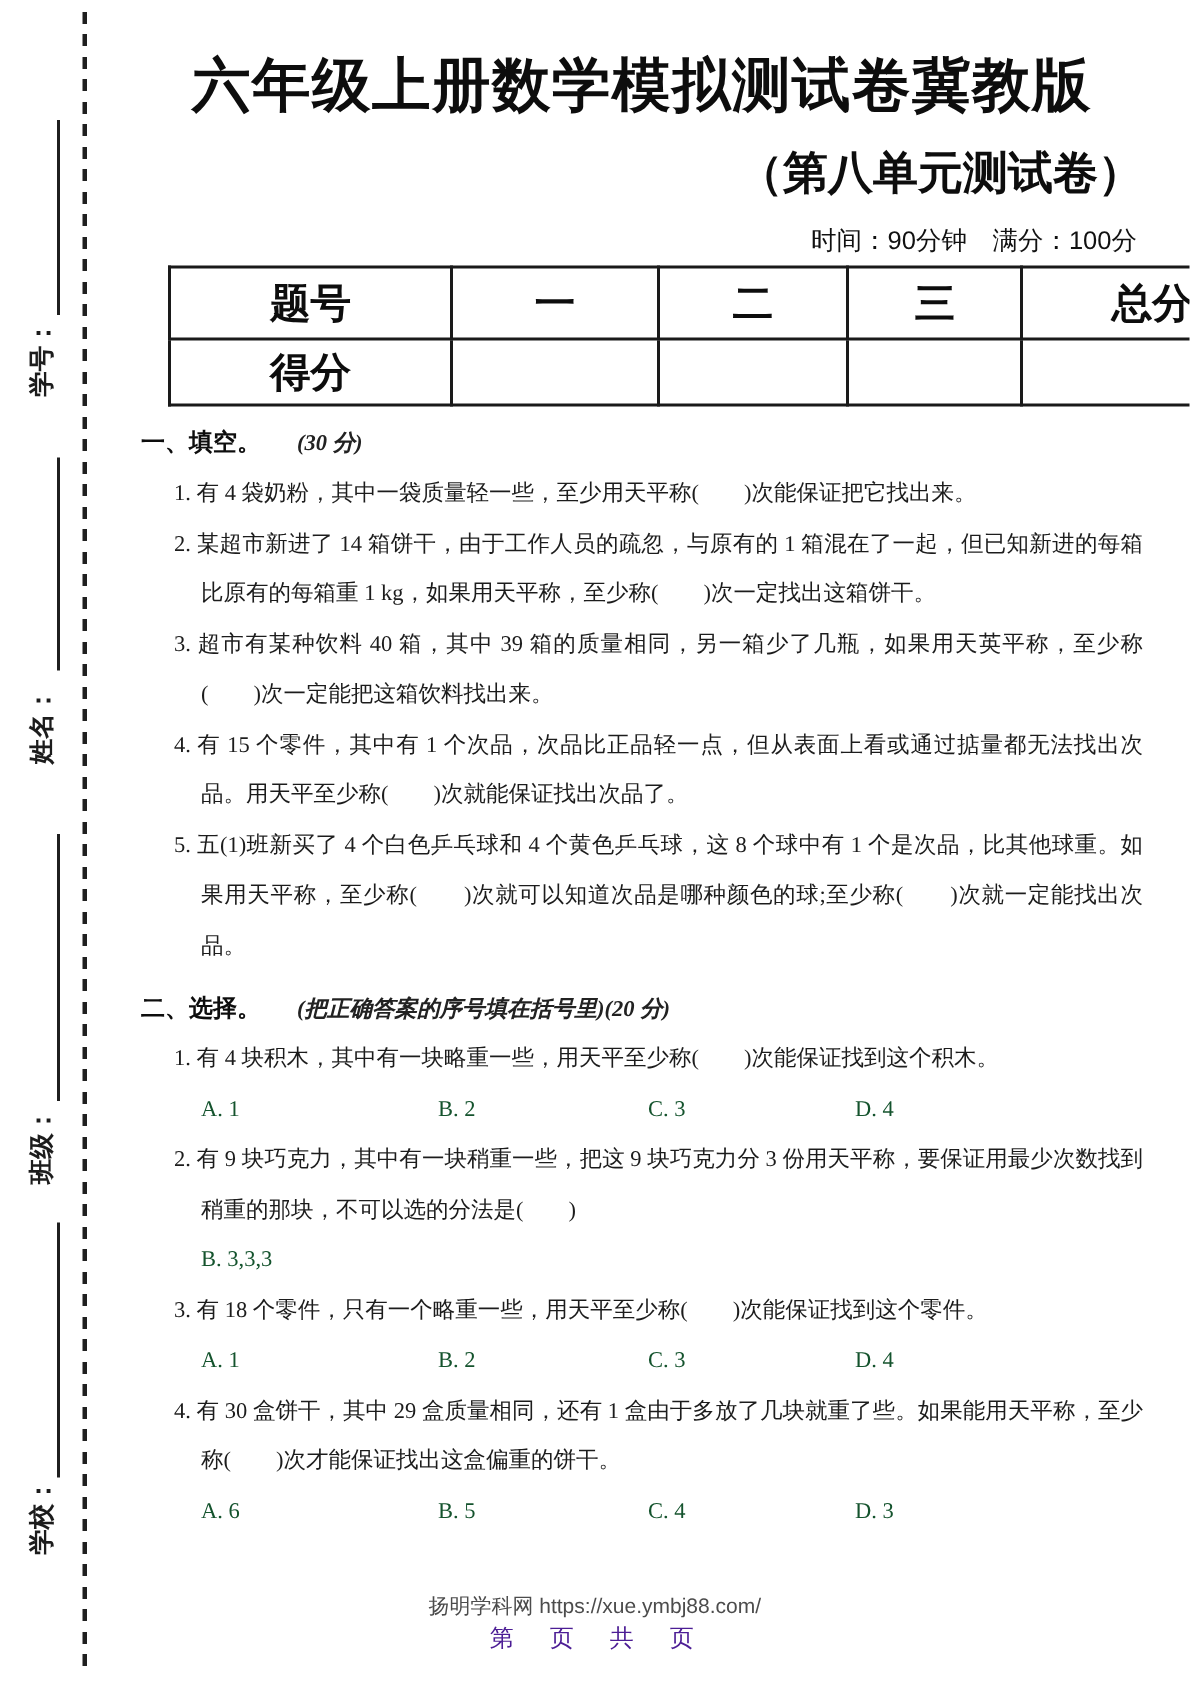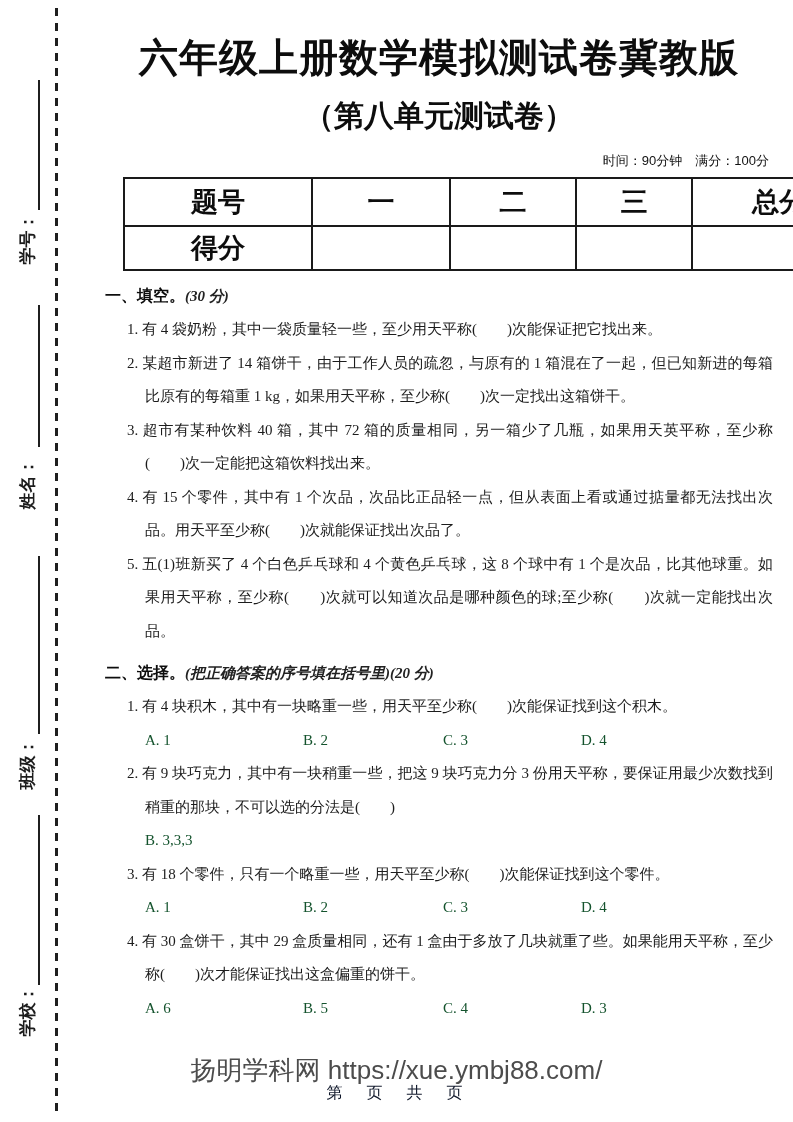--- a/index.html
+++ b/index.html
@@ -21,37 +21,37 @@
   .blank-line { position:absolute; left:38px; width:0; border-left:2px solid #1f1f1f; }
   .m-label {
     position:absolute; left:-4px; width:64px; height:22px; line-height:22px;
     text-align:center; font-size:17px; font-weight:bold;
     font-family:"Liberation Sans", sans-serif;
     transform:rotate(-90deg);
     white-space:nowrap;
   }
 
   
-  .content { position:absolute; left:105px; top:0; width:668px; }
+  .content { position:absolute; left:94px; top:0; width:668px; }
 
   .title {
     margin-top:32px; text-align:center;
     font-family:"Liberation Sans", sans-serif;
     font-size:39px; font-weight:bold; line-height:52px; color:#0d0d0d;
     letter-spacing:1px; white-space:nowrap;
   }
   .subtitle {
-    margin-top:10px; text-align:center;
+    margin-top:10px; text-align:right;
     font-family:"Liberation Sans", sans-serif;
     font-size:30px; font-weight:bold; line-height:44px; color:#0d0d0d;
   }
   .meta {
     margin-top:13px; text-align:right; padding-right:4px;
     font-family:"Liberation Sans", sans-serif;
-    font-size:13px; line-height:20px; color:#111;
+    font-size:17px; line-height:20px; color:#111;
   }
 
   
   table.score {
     width:744px; margin:6px auto 0 18px;
     border-collapse:collapse; table-layout:fixed;
   }
   table.score td {
     border:2px solid #1a1a1a; text-align:center; vertical-align:middle;
     font-family:"Liberation Sans", sans-serif;
@@ -61,35 +61,35 @@
   table.score tr.r2 td { height:40px; }
   .c0{width:25.5%;} .c1{width:18.5%;} .c2{width:17%;} .c3{width:15.5%;} .c4{width:23.5%;}
 
   
   .sec-heading {
     margin-top:8px; font-size:16px; line-height:33px; white-space:nowrap;
   }
   .sec-heading .main {
     font-family:"Liberation Sans", sans-serif; font-weight:bold; color:#0d0d0d;
   }
-  .sec-heading .note { font-style:italic; font-weight:bold; font-size:15px; color:#222; }
+  .sec-heading .note { font-style:italic; font-weight:bold; font-size:15px; color:#222;margin-left:24px; }
 
   .q {
     margin:0; padding-left:40px; text-indent:-18px;
     font-size:15px; line-height:33.5px; text-align:justify; color:#1c1c1c;
   }
   .opts {
     display:grid; grid-template-columns:158px 140px 138px auto;
     padding-left:40px; font-size:15px; line-height:33.5px; color:#14532d;
   }
 
   
   .footer { position:absolute; left:0; bottom:18px; width:793px; text-align:center; }
-  .footer .site { font-family:"Liberation Sans", sans-serif; font-size:26px; line-height:24px; color:#4c4c4c; }
-  .footer .page { font-family:Liberation Sans, sans-serif; font-size:16px; line-height:22px; color:#0f172a; letter-spacing:4px; }
+  .footer .site { font-family:"Liberation Sans", sans-serif; font-size:14px; line-height:24px; color:#4c4c4c; }
+  .footer .page { font-family:Liberation Sans, sans-serif; font-size:16px; line-height:22px; color:#4c1d95; letter-spacing:4px; }
 </style>
 </head>
 <body>
 
 <div class="margin-strip">
   <div class="blank-line" style="top:80px;  height:130px;"></div>
   <span class="m-label" style="top:228px;">学号：</span>
 
   <div class="blank-line" style="top:305px; height:142px;"></div>
   <span class="m-label" style="top:473px;">姓名：</span>
@@ -127,21 +127,21 @@
     </tr>
   </tbody>
     </table>
 
   <div class="sec-heading">
     <span class="main">一、填空。</span><span class="note">(30 分)</span>
   </div>
 
   <p class="q">1. 有 4 袋奶粉，其中一袋质量轻一些，至少用天平称(　　)次能保证把它找出来。</p>
   <p class="q">2. 某超市新进了 14 箱饼干，由于工作人员的疏忽，与原有的 1 箱混在了一起，但已知新进的每箱比原有的每箱重 1 kg，如果用天平称，至少称(　　)次一定找出这箱饼干。</p>
-  <p class="q">3. 超市有某种饮料 40 箱，其中 72 箱的质量相同，另一箱少了几瓶，如果用天英平称，至少称(　　)次一定能把这箱饮料找出来。</p>
+  <p class="q">3. 超市有某种饮料 40 箱，其中 39 箱的质量相同，另一箱少了几瓶，如果用天英平称，至少称(　　)次一定能把这箱饮料找出来。</p>
   <p class="q">4. 有 15 个零件，其中有 1 个次品，次品比正品轻一点，但从表面上看或通过掂量都无法找出次品。用天平至少称(　　)次就能保证找出次品了。</p>
   <p class="q">5. 五(1)班新买了 4 个白色乒乓球和 4 个黄色乒乓球，这 8 个球中有 1 个是次品，比其他球重。如果用天平称，至少称(　　)次就可以知道次品是哪种颜色的球;至少称(　　)次就一定能找出次品。</p>
 
   <div class="sec-heading">
     <span class="main">二、选择。</span><span class="note">(把正确答案的序号填在括号里)(20 分)</span>
   </div>
 
   <p class="q">1. 有 4 块积木，其中有一块略重一些，用天平至少称(　　)次能保证找到这个积木。</p>
   <div class="opts">
     <span>A. 1</span>

